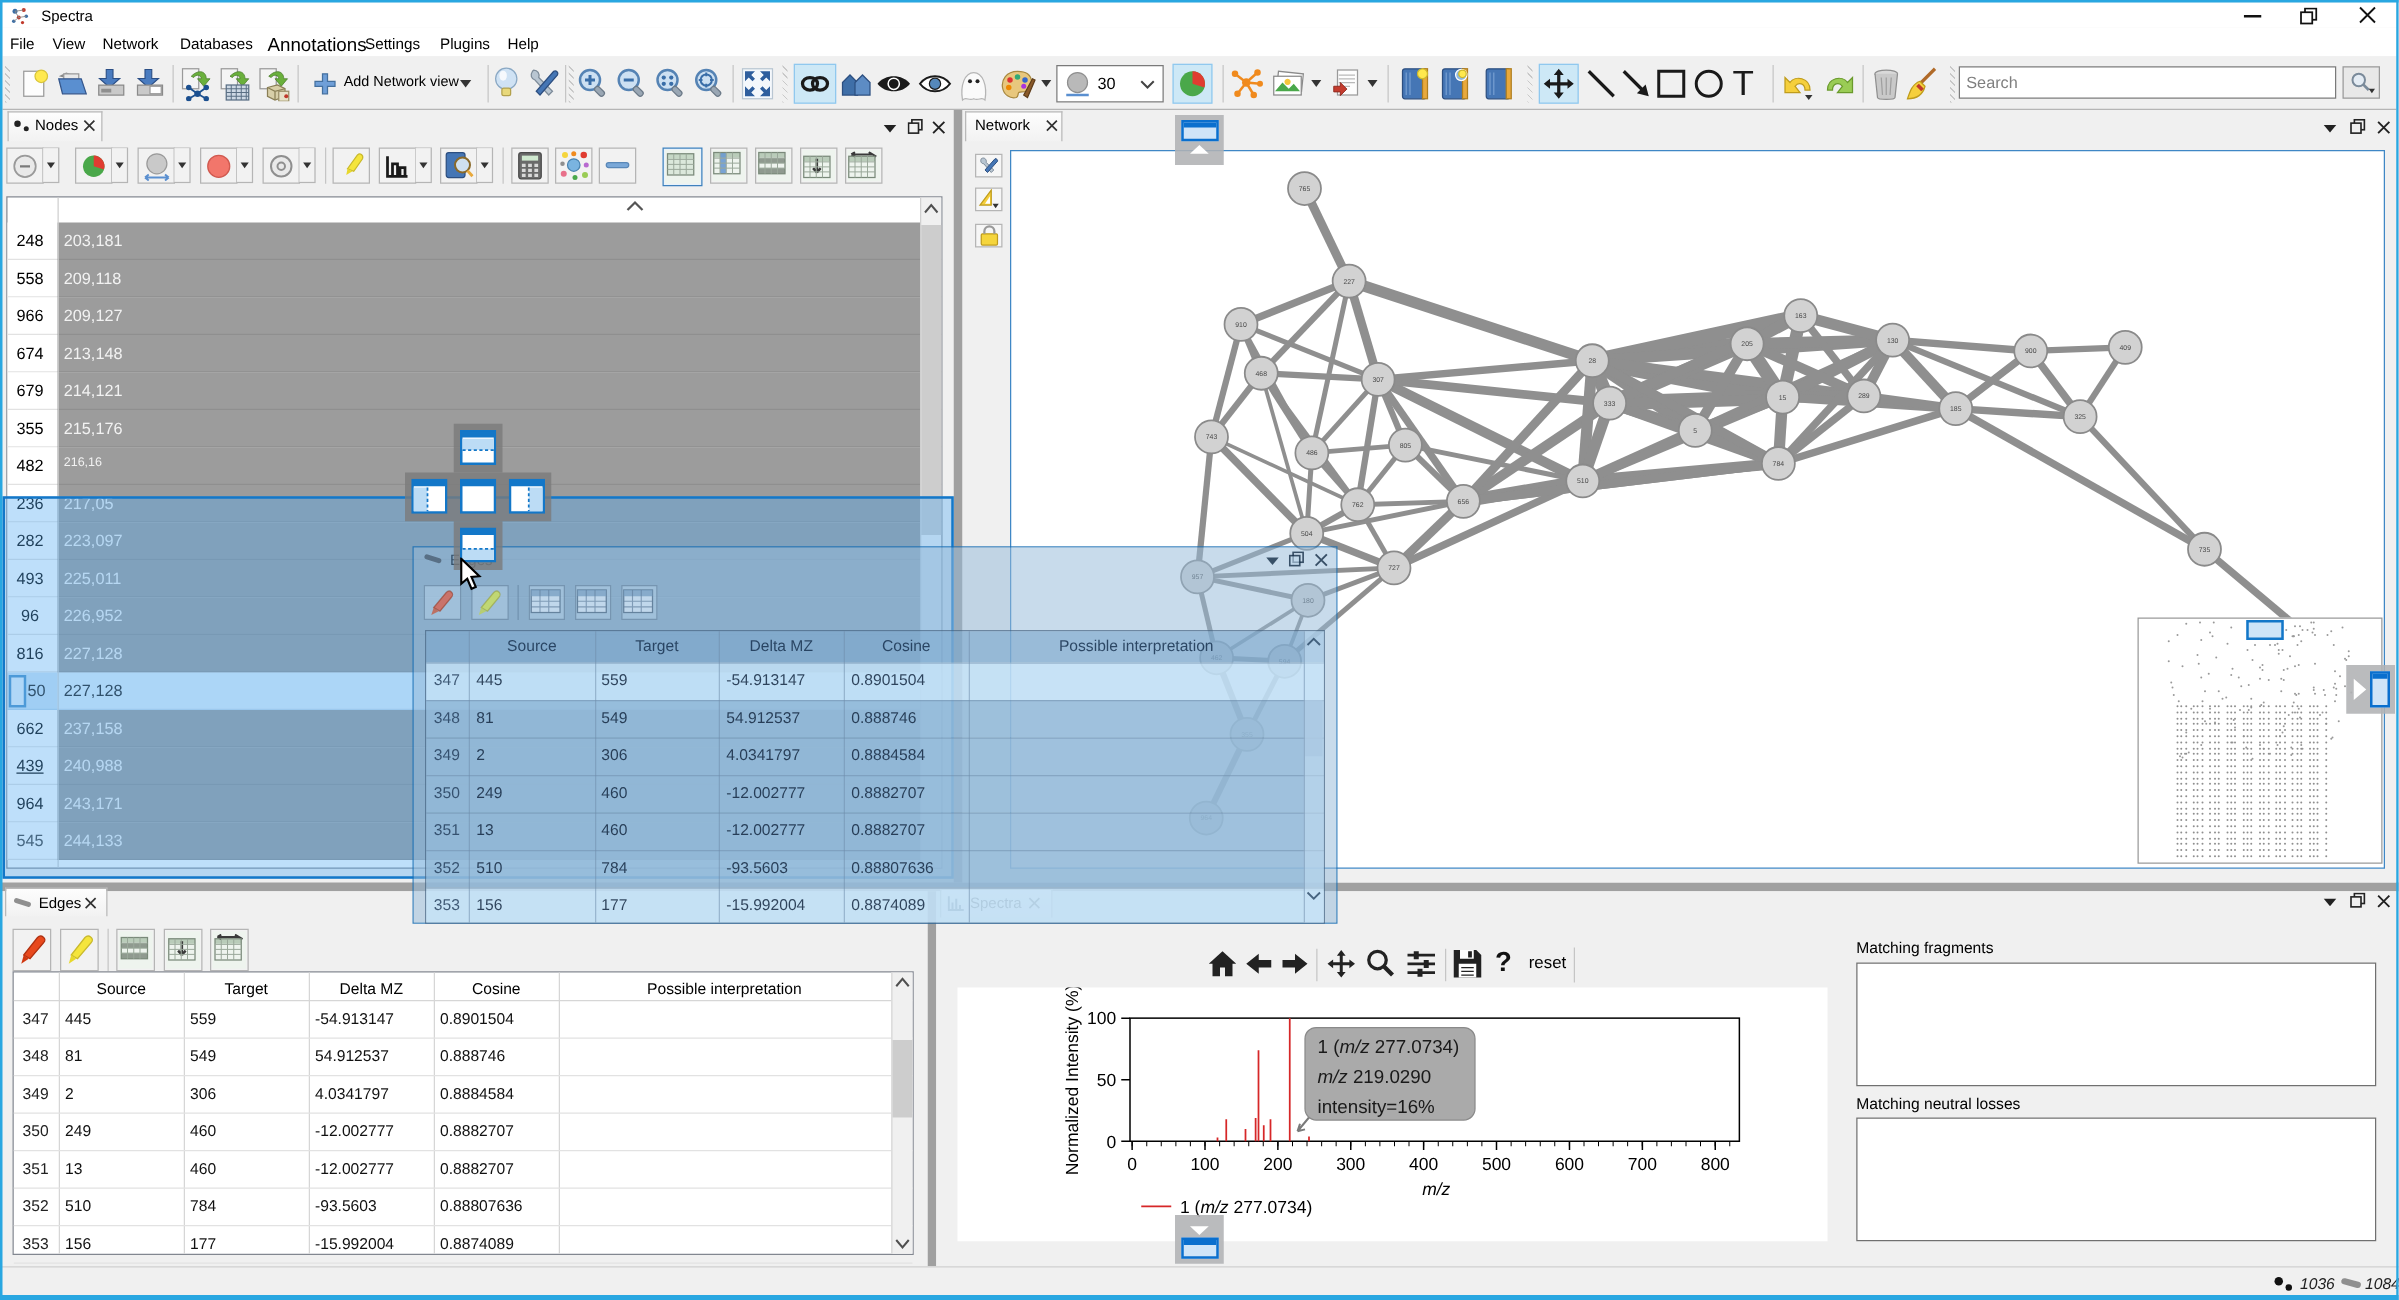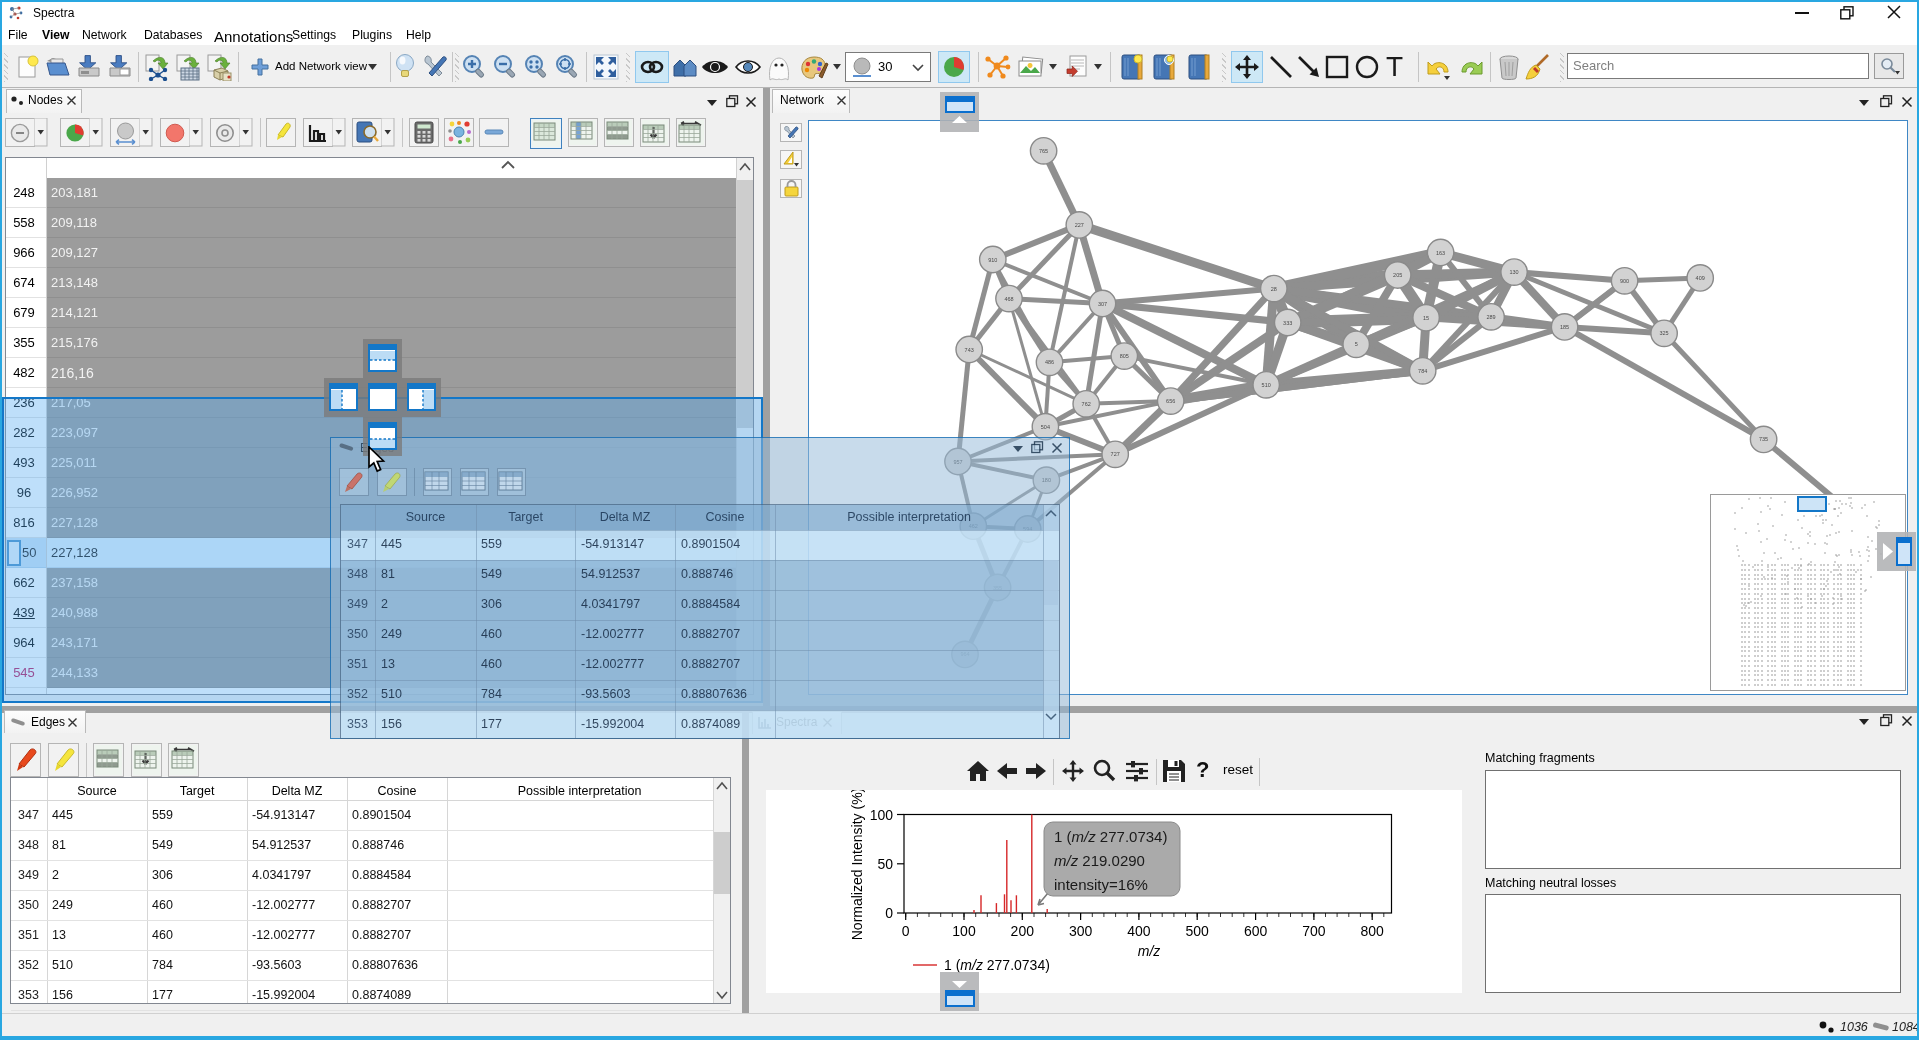--- a/index.html
+++ b/index.html
@@ -28,21 +28,21 @@
   </svg>
 <svg style="position:absolute;left:1840px;top:6px;" width="16" height="14" viewBox="0 0 16 14">
     <rect x="4" y="0.8" width="9" height="9" fill="none" stroke="#111" stroke-width="1.4"></rect>
     <rect x="0.8" y="3.8" width="9" height="9" fill="#fff" stroke="#111" stroke-width="1.4"></rect>
   </svg>
 <svg style="position:absolute;left:1887px;top:5px;" width="15" height="15" viewBox="0 0 15 15">
     <path d="M1 1 L13 13 M13 1 L1 13" stroke="#111" stroke-width="1.5"></path>
   </svg>
 <div style="position:absolute;left:2px;top:22px;width:1915px;height:23px;background:#ffffff;"></div>
 <div style="position:absolute;left:8px;top:28px;font-size:12.2px;color:#000;white-space:nowrap;">File</div>
-<div style="position:absolute;left:42px;top:28px;font-size:12.2px;color:#000;white-space:nowrap;font-weight:bold;">View</div>
+<div style="position:absolute;left:42px;top:28px;font-size:12.2px;color:#000;white-space:nowrap;">View</div>
 <div style="position:absolute;left:82px;top:28px;font-size:12.2px;color:#000;white-space:nowrap;">Network</div>
 <div style="position:absolute;left:144px;top:28px;font-size:12.2px;color:#000;white-space:nowrap;">Databases</div>
 <div style="position:absolute;left:214px;top:28px;font-size:15px;color:#000;white-space:nowrap;">Annotations</div>
 <div style="position:absolute;left:292px;top:28px;font-size:12.2px;color:#000;white-space:nowrap;">Settings</div>
 <div style="position:absolute;left:352px;top:28px;font-size:12.2px;color:#000;white-space:nowrap;">Plugins</div>
 <div style="position:absolute;left:406px;top:28px;font-size:12.2px;color:#000;white-space:nowrap;">Help</div>
 <div style="position:absolute;left:2px;top:45px;width:1915px;height:43px;background:#f0f0f0;border-bottom:1px solid #b5b5b5;"></div>
 <div style="position:absolute;left:4px;top:52px;width:4px;height:30px;background:repeating-linear-gradient(45deg,#c8c8c8 0 1px,transparent 1px 4px);"></div>
 <svg style="position:absolute;left:16px;top:55px;" width="24" height="24" viewBox="0 0 24 24">
     <rect x="3" y="2" width="16" height="20" fill="#fdfdfd" stroke="#9a9a9a"></rect>
@@ -500,21 +500,21 @@
 <div style="position:absolute;left:5px;top:305px;width:38px;font-size:13px;color:#000;white-space:nowrap;text-align:center;">679</div>
 <div style="position:absolute;left:46px;top:298px;width:707px;height:30px;background:#9c9c9c;border-bottom:1px solid #8f8f8f;"></div>
 <div style="position:absolute;left:51px;top:305px;font-size:13px;color:#f2f2f2;white-space:nowrap;">214,121</div>
 <div style="position:absolute;left:6px;top:328px;width:40px;height:30px;background:#fff;border-bottom:1px solid #e2e2e2;"></div>
 <div style="position:absolute;left:5px;top:335px;width:38px;font-size:13px;color:#000;white-space:nowrap;text-align:center;">355</div>
 <div style="position:absolute;left:46px;top:328px;width:707px;height:30px;background:#9c9c9c;border-bottom:1px solid #8f8f8f;"></div>
 <div style="position:absolute;left:51px;top:335px;font-size:13px;color:#f2f2f2;white-space:nowrap;">215,176</div>
 <div style="position:absolute;left:6px;top:358px;width:40px;height:30px;background:#fff;border-bottom:1px solid #e2e2e2;"></div>
 <div style="position:absolute;left:5px;top:365px;width:38px;font-size:13px;color:#000;white-space:nowrap;text-align:center;">482</div>
 <div style="position:absolute;left:46px;top:358px;width:707px;height:30px;background:#9c9c9c;border-bottom:1px solid #8f8f8f;"></div>
-<div style="position:absolute;left:51px;top:365px;font-size:14px;color:#f2f2f2;white-space:nowrap;text-align:right;">216,16</div>
+<div style="position:absolute;left:51px;top:365px;font-size:10px;color:#f2f2f2;white-space:nowrap;text-align:right;">216,16</div>
 <div style="position:absolute;left:6px;top:388px;width:40px;height:30px;background:#fff;border-bottom:1px solid #e2e2e2;"></div>
 <div style="position:absolute;left:5px;top:395px;width:38px;font-size:13px;color:#000;white-space:nowrap;text-align:center;">236</div>
 <div style="position:absolute;left:46px;top:388px;width:707px;height:30px;background:#9c9c9c;border-bottom:1px solid #8f8f8f;"></div>
 <div style="position:absolute;left:51px;top:395px;font-size:13px;color:#f2f2f2;white-space:nowrap;">217,05</div>
 <div style="position:absolute;left:6px;top:418px;width:40px;height:30px;background:#fff;border-bottom:1px solid #e2e2e2;"></div>
 <div style="position:absolute;left:5px;top:425px;width:38px;font-size:13px;color:#000;white-space:nowrap;text-align:center;">282</div>
 <div style="position:absolute;left:46px;top:418px;width:707px;height:30px;background:#9c9c9c;border-bottom:1px solid #8f8f8f;"></div>
 <div style="position:absolute;left:51px;top:425px;font-size:13px;color:#f2f2f2;white-space:nowrap;">223,097</div>
 <div style="position:absolute;left:6px;top:448px;width:40px;height:30px;background:#fff;border-bottom:1px solid #e2e2e2;"></div>
 <div style="position:absolute;left:5px;top:455px;width:38px;font-size:13px;color:#000;white-space:nowrap;text-align:center;">493</div>
@@ -539,21 +539,21 @@
 <div style="position:absolute;left:51px;top:575px;font-size:13px;color:#f2f2f2;white-space:nowrap;">237,158</div>
 <div style="position:absolute;left:6px;top:598px;width:40px;height:30px;background:#fff;border-bottom:1px solid #e2e2e2;"></div>
 <div style="position:absolute;left:5px;top:605px;width:38px;font-size:13px;color:#000;white-space:nowrap;text-align:center;text-decoration:underline;">439</div>
 <div style="position:absolute;left:46px;top:598px;width:707px;height:30px;background:#9c9c9c;border-bottom:1px solid #8f8f8f;"></div>
 <div style="position:absolute;left:51px;top:605px;font-size:13px;color:#f2f2f2;white-space:nowrap;">240,988</div>
 <div style="position:absolute;left:6px;top:628px;width:40px;height:30px;background:#fff;border-bottom:1px solid #e2e2e2;"></div>
 <div style="position:absolute;left:5px;top:635px;width:38px;font-size:13px;color:#000;white-space:nowrap;text-align:center;">964</div>
 <div style="position:absolute;left:46px;top:628px;width:707px;height:30px;background:#9c9c9c;border-bottom:1px solid #8f8f8f;"></div>
 <div style="position:absolute;left:51px;top:635px;font-size:13px;color:#f2f2f2;white-space:nowrap;">243,171</div>
 <div style="position:absolute;left:6px;top:658px;width:40px;height:30px;background:#fff;border-bottom:1px solid #e2e2e2;"></div>
-<div style="position:absolute;left:5px;top:665px;width:38px;font-size:13px;color:#be185d;white-space:nowrap;text-align:center;">545</div>
+<div style="position:absolute;left:5px;top:665px;width:38px;font-size:13px;color:#404040;white-space:nowrap;text-align:center;">545</div>
 <div style="position:absolute;left:46px;top:658px;width:707px;height:30px;background:#9c9c9c;border-bottom:1px solid #8f8f8f;"></div>
 <div style="position:absolute;left:51px;top:665px;font-size:13px;color:#f2f2f2;white-space:nowrap;">244,133</div>
 <div style="position:absolute;left:46px;top:158px;width:1px;height:536px;background:#d0d0d0;"></div>
 <div style="position:absolute;left:736px;top:158px;width:17px;height:536px;background:#f0f0f0;border-left:1px solid #d0d0d0;"></div>
 <svg style="position:absolute;left:739px;top:162px;" width="12" height="10" viewBox="0 0 12 10">
     <path d="M1 8 L6 2 L11 8" fill="none" stroke="#505050" stroke-width="1.6"></path>
   </svg>
 <div style="position:absolute;left:737px;top:180px;width:16px;height:248px;background:#cdcdcd;"></div>
 <div style="position:absolute;left:763px;top:88px;width:7px;height:618px;background:#a0a0a0;"></div>
 <div style="position:absolute;left:0px;top:706px;width:1919px;height:7px;background:#a0a0a0;"></div>

